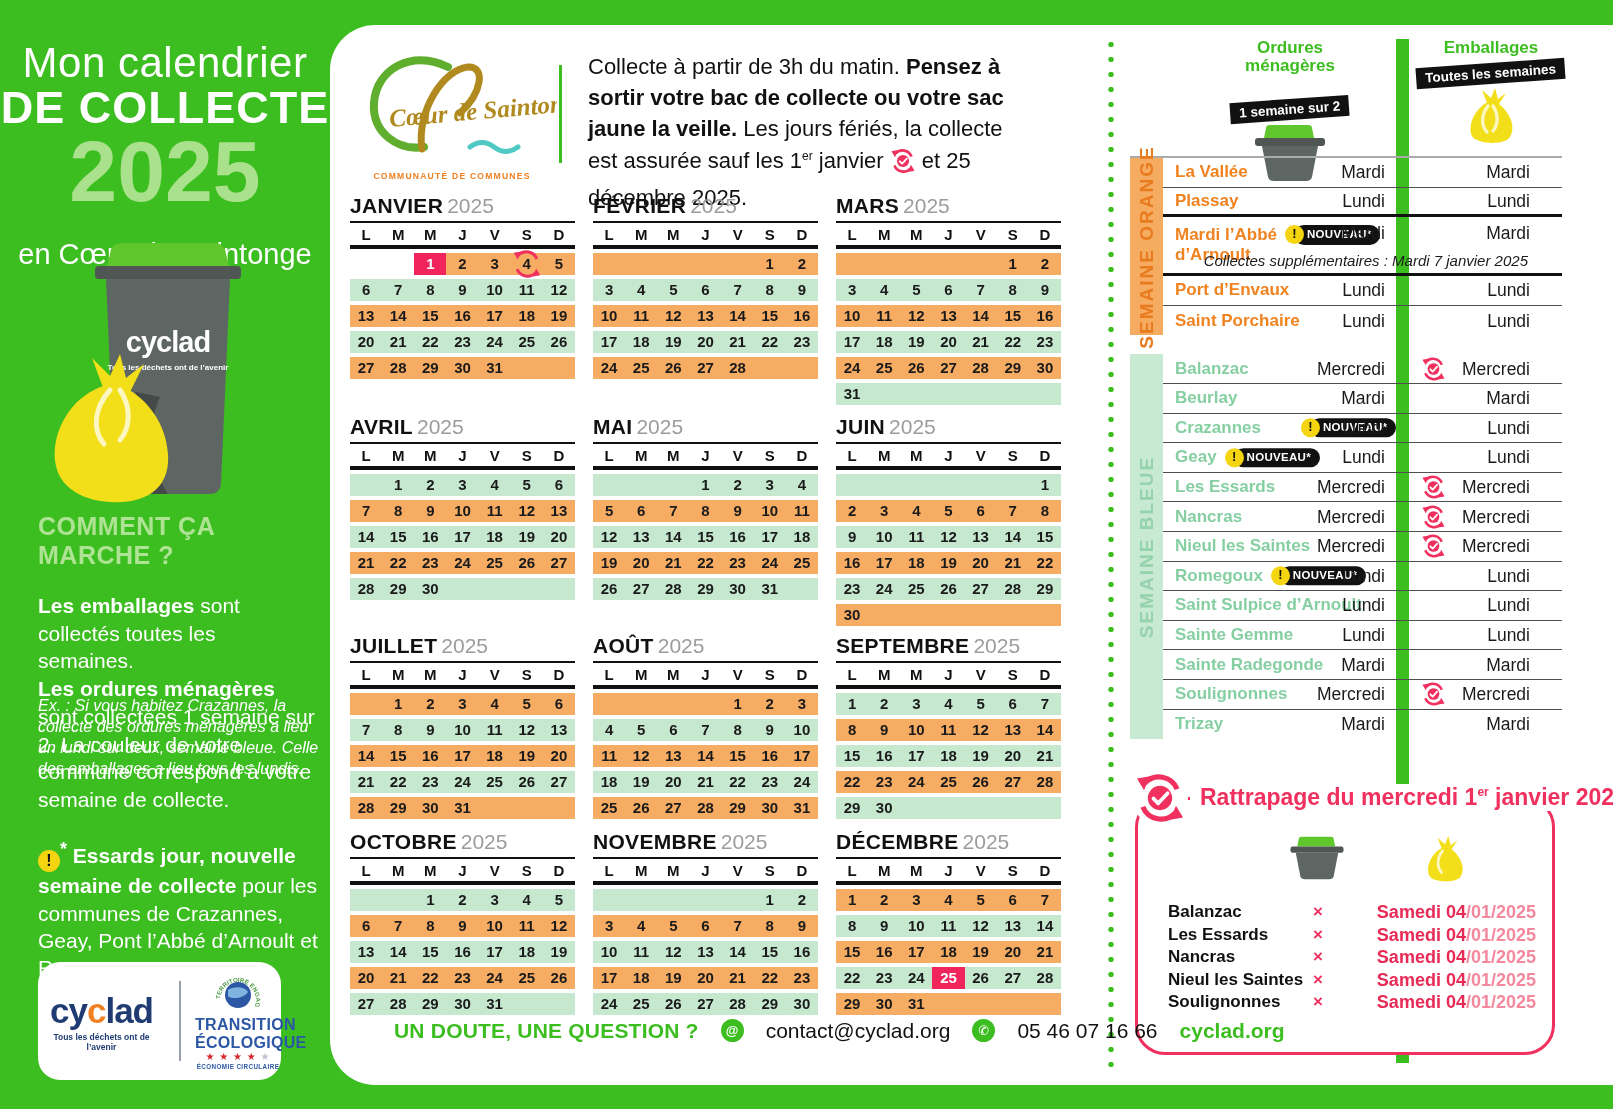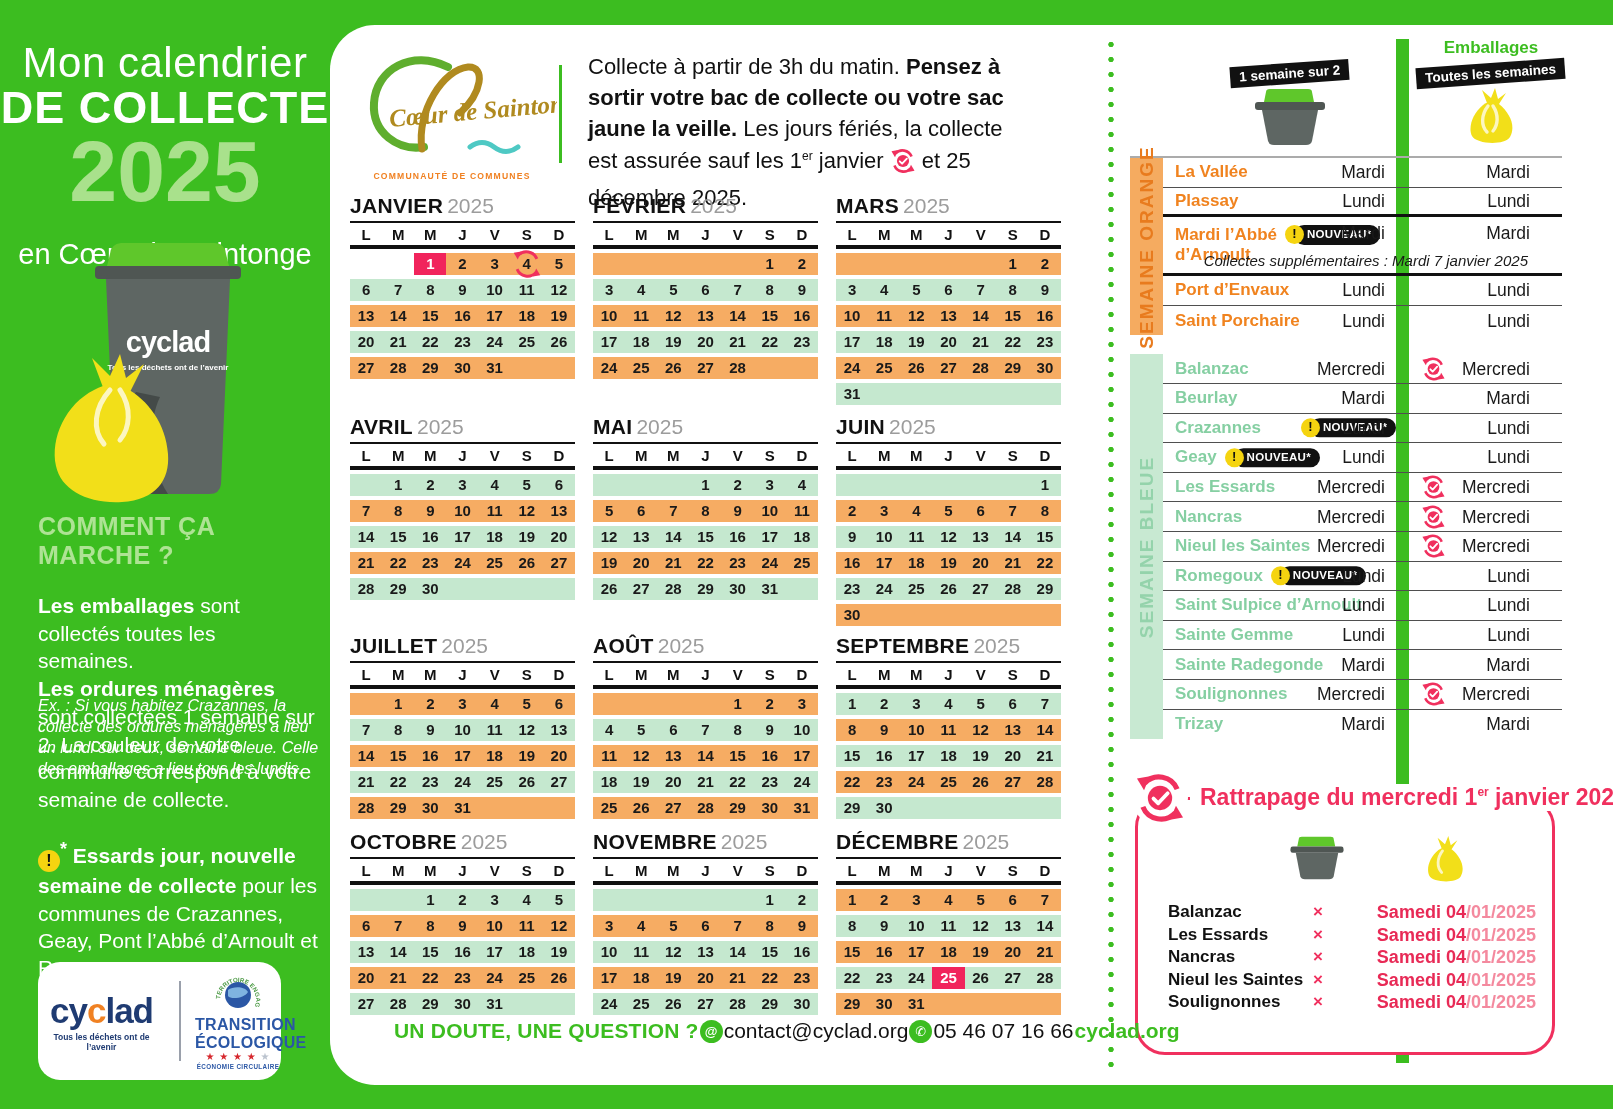--- a/index.html
+++ b/index.html
@@ -119,21 +119,21 @@
   .rat-name{position:absolute;left:30px;font-size:17px;font-weight:600;color:#111}
   .rat-x{position:absolute;left:160px;width:40px;text-align:center;font-size:17px;font-weight:700;color:#F0305E}
   .rat-date{position:absolute;right:16px;font-size:18px;white-space:nowrap}
   .rat-date b{font-weight:800;color:#E82A56}
   .rat-date i{font-style:normal;font-weight:600;color:#F4899E}
   .rat-note{position:absolute;left:0;bottom:18px;width:100%;text-align:center;font-size:17px;line-height:1.3}
   .rat-note b{color:#E82A56;font-weight:800}
   .rat-note span{color:#F2798F;font-weight:600}
 
   
-  .footer{position:absolute;left:64px;top:994px;display:flex;align-items:flex-end;gap:1px;white-space:nowrap}
+  .footer{position:absolute;left:64px;top:994px;display:flex;align-items:flex-start;gap:22px;white-space:nowrap}
   .f-q{color:#3CBD20;font-weight:800;font-size:21px;letter-spacing:.2px}
   .f-ic{width:23px;height:23px;border-radius:50%;background:#3CBD20;color:#fff;display:flex;align-items:center;
     justify-content:center;font-size:13px;font-weight:700;flex:none}
   .f-txt{font-size:21px;color:#111}
   .f-site{color:#3CBD20;font-weight:800;font-size:21px}
 
   
   .te-badge{text-align:center;width:86px}
   .te-l1{font-size:16px;font-weight:800;color:#2B57A5;letter-spacing:.3px;line-height:1.1}
   .te-stars{font-size:10px;color:#D6262C;letter-spacing:1px;line-height:1.2}
@@ -968,21 +968,21 @@
             <span class="m-cell bg-orange"></span>
             <span class="m-cell bg-orange"></span>
           </div>
         </div>
       </div>
 
     <div class="dotted"></div>
     <div class="green-bar"></div>
 
     <div class="om-head">
-      <br>
+      <div class="head-title"><span>Ordures</span><br><span>ménagères</span></div><br>
       <span class="head-badge">1 semaine sur 2</span>
       <div class="head-ico">
         <svg width="80" height="58" viewBox="0 0 80 58">
           <path d="M16 4 Q16 1 20 1 L58 1 Q62 1 62 4 L64 14 L14 14 Z" fill="#5FC72B"></path>
           <rect x="5" y="14" width="70" height="8" rx="3" fill="#4F5653"></rect>
           <path d="M12 22 L68 22 L62 53 Q61 57 56 57 L24 57 Q19 57 18 53 Z" fill="#5E6663"></path>
         </svg>
       </div>
     </div>
     <div class="emb-head">

